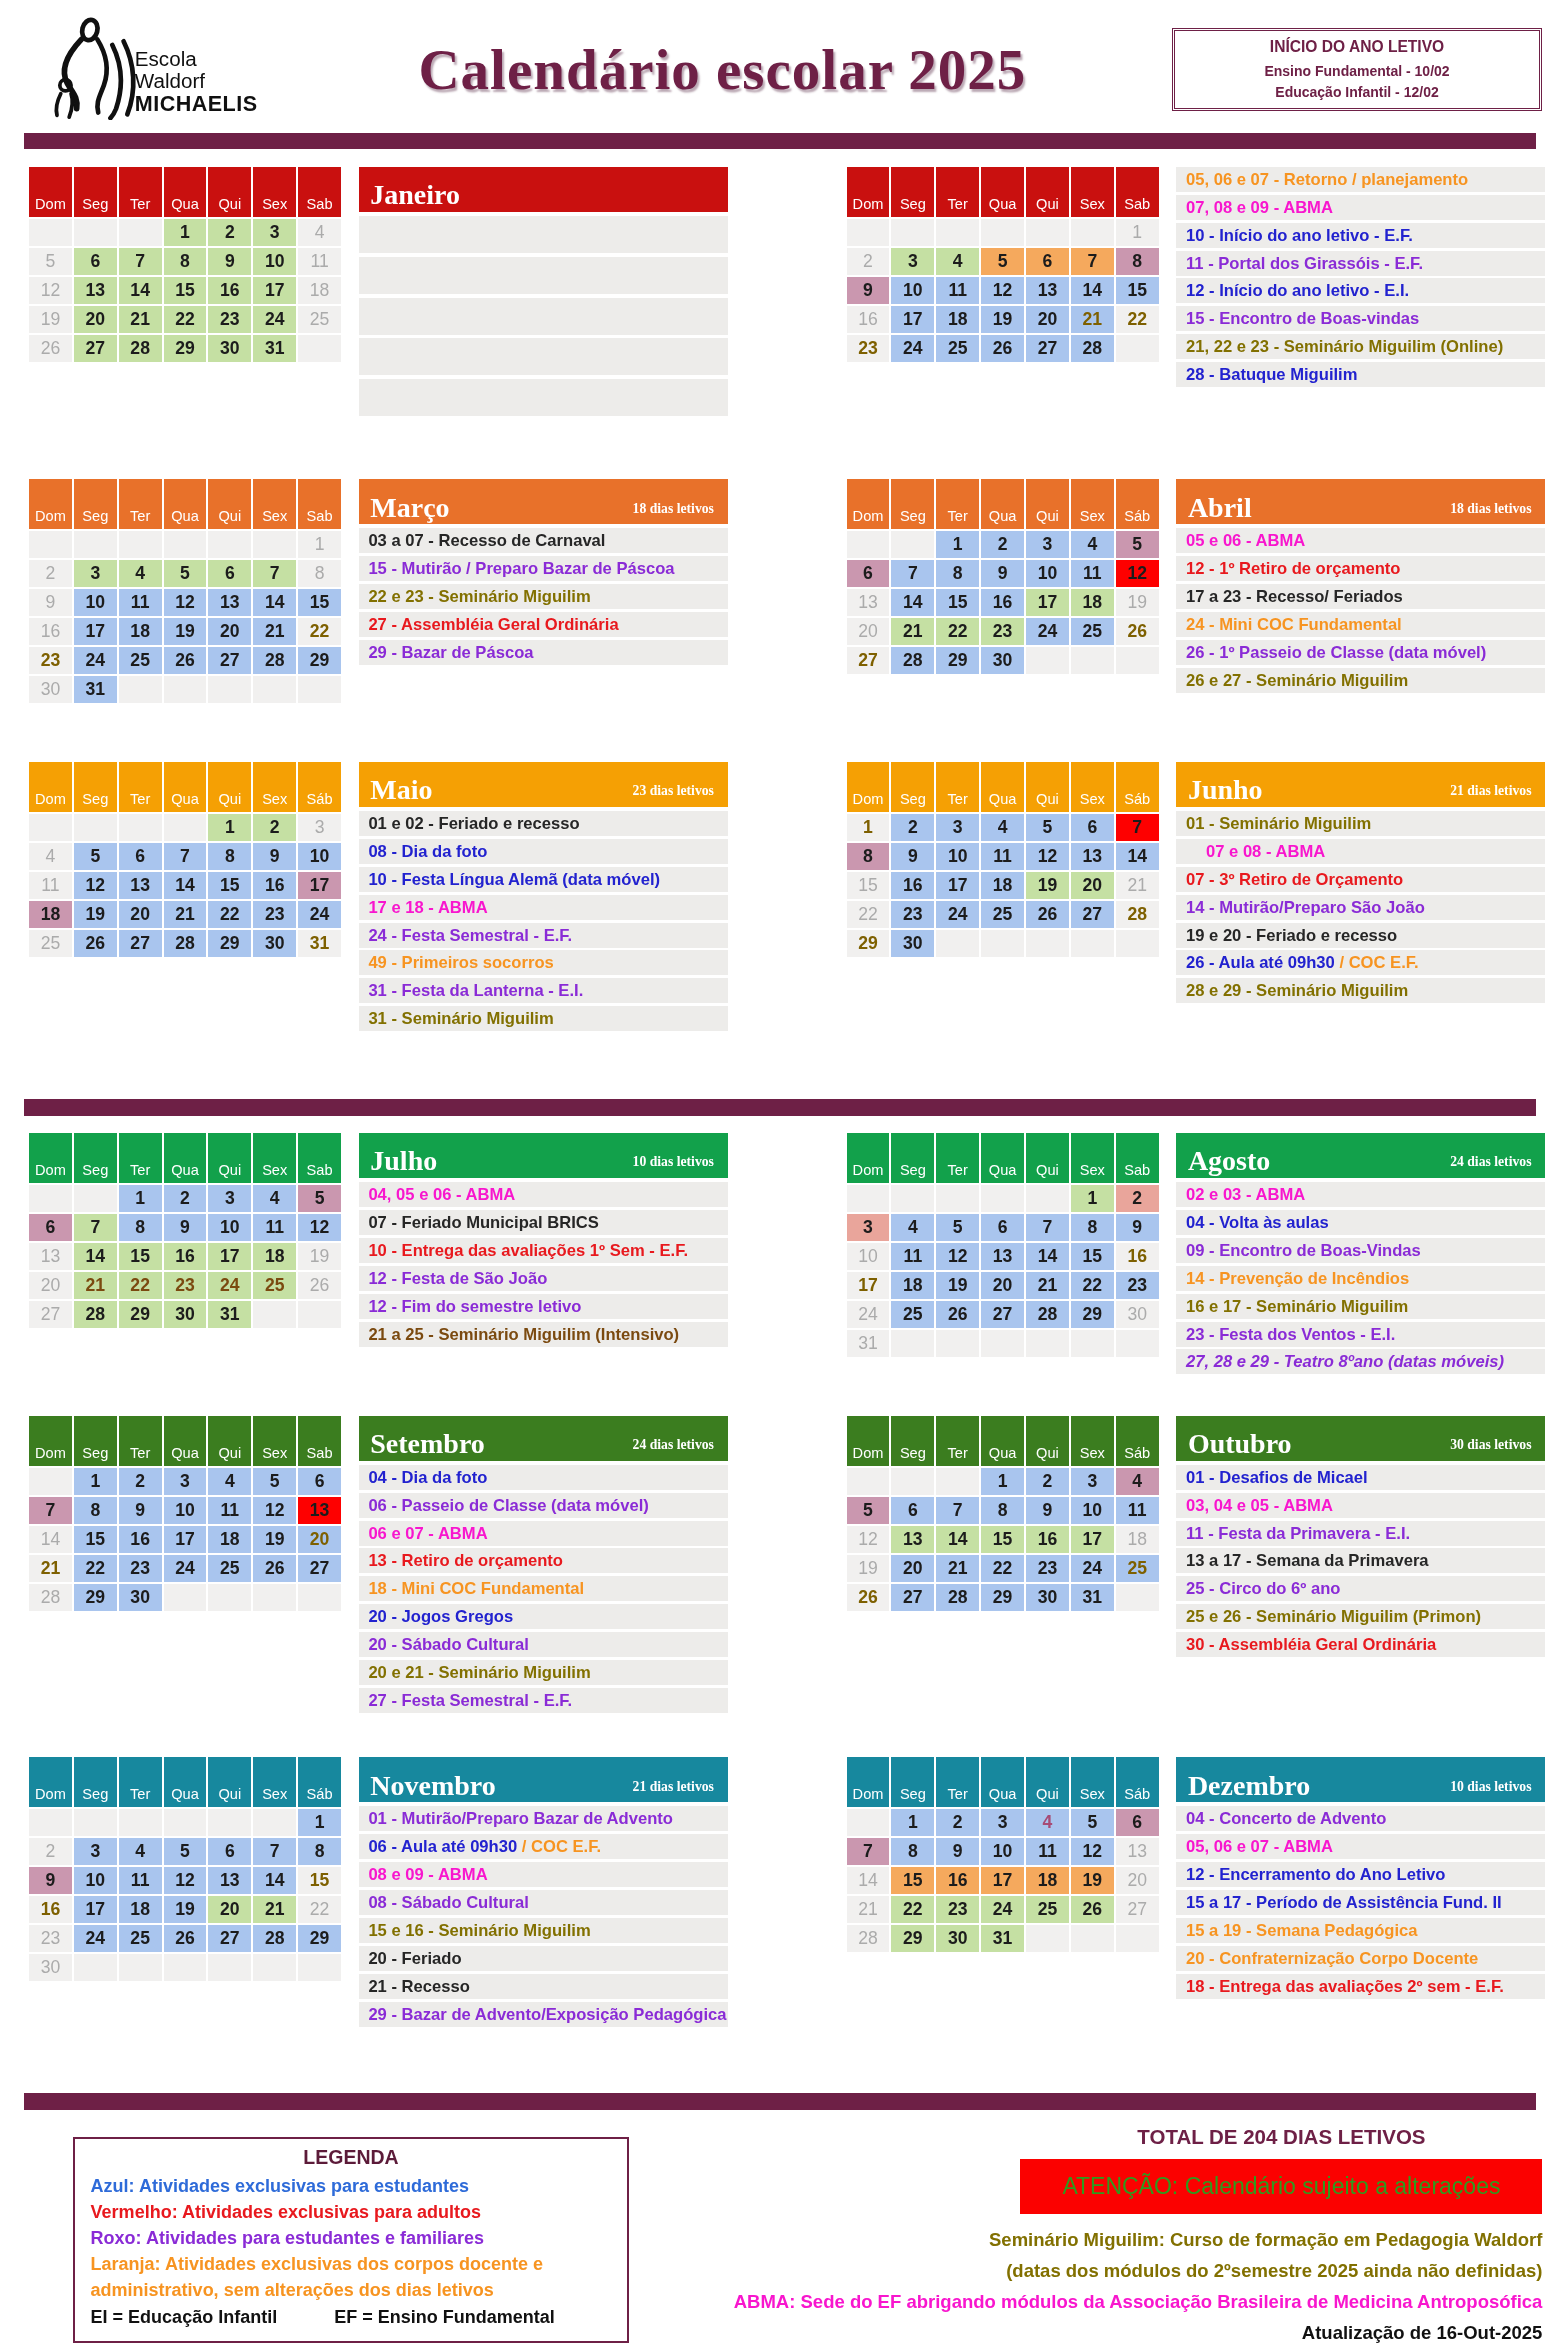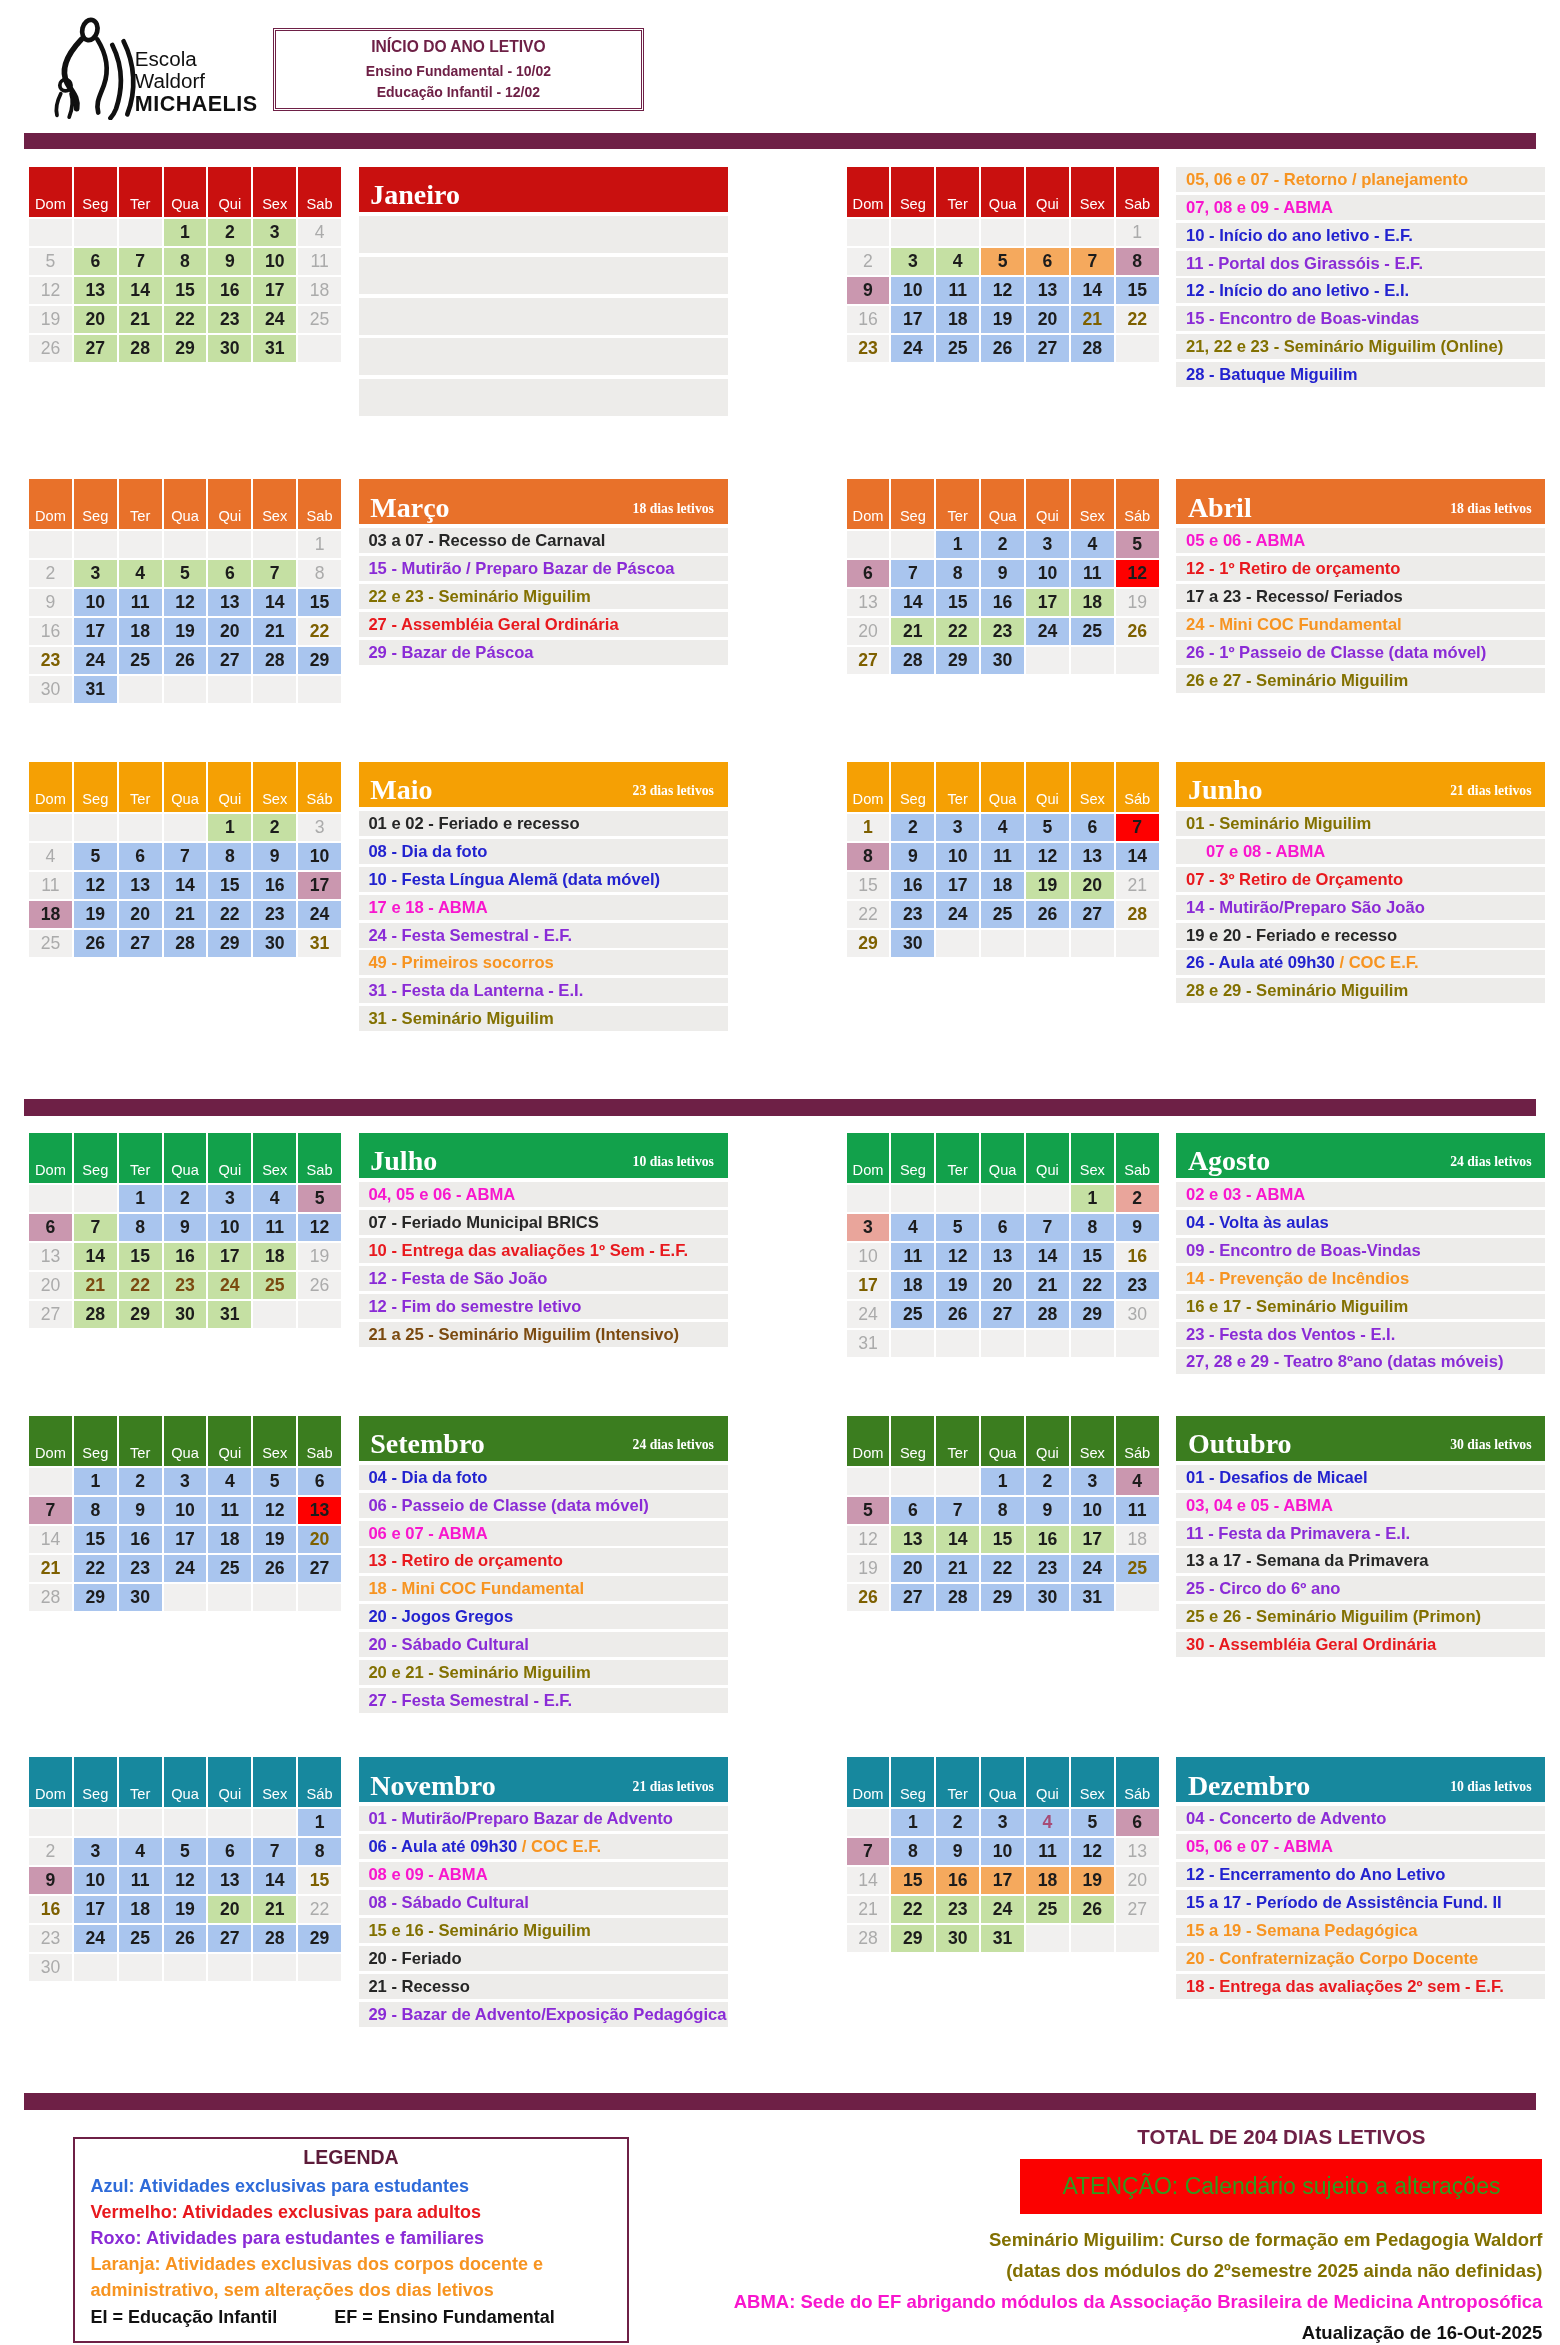--- a/index.html
+++ b/index.html
@@ -66,20 +66,21 @@
         <path d="M100 28 C112 52 114 80 104 106" stroke-width="5"></path>
         <circle cx="38" cy="75" r="6" stroke-width="4"></circle>
         <path d="M33 84 C29 92 27 99 29 107" stroke-width="4"></path>
         <path d="M44 84 C47 93 45 101 42 109" stroke-width="4"></path>
       </g>
       <text x="112" y="54" font-size="22" fill="#101010">Escola</text>
       <text x="112" y="78" font-size="22" fill="#101010">Waldorf</text>
       <text x="112" y="102" font-size="23" font-weight="bold" letter-spacing="0.5" fill="#101010">MICHAELIS</text>
     </svg>
   </div>
+  <h1 class="page-title">Calendário escolar 2025</h1>
   <div class="info-box">
     <div class="ib-title">INÍCIO DO ANO LETIVO</div>
     <div class="ib-line">Ensino Fundamental - 10/02</div>
     <div class="ib-line">Educação Infantil - 12/02</div>
   </div>
 </header>
 
 <div class="maroon divider" style="background: rgb(110, 32, 70);"></div>
 
 <div class="cal-row rh0">
@@ -558,21 +559,21 @@
         <div class="mhead" style="background: rgb(18, 161, 75);">
           <span class="mname">Agosto</span>
           <span class="mdias">24 dias letivos</span>
         </div>
         <div class="erow"><span style="color: rgb(248, 22, 206);">02 e 03 - ABMA</span></div>
         <div class="erow"><span style="color: rgb(34, 34, 207);">04 - Volta às aulas</span></div>
         <div class="erow"><span style="color: rgb(138, 43, 214);">09 - Encontro de Boas-Vindas</span></div>
         <div class="erow"><span style="color: rgb(247, 148, 33);">14 - Prevenção de Incêndios</span></div>
         <div class="erow"><span style="color: rgb(130, 112, 0);">16 e 17 - Seminário Miguilim</span></div>
         <div class="erow"><span style="color: rgb(138, 43, 214);">23 - Festa dos Ventos - E.I.</span></div>
-        <div class="erow"><span style="color: rgb(138, 43, 214);">27, 28 e 29 - Teatro 8ºano (datas móveis)</span></div>
+        <div class="erow"><span style="color: rgb(138, 43, 214); font-style: italic;">27, 28 e 29 - Teatro 8ºano (datas móveis)</span></div>
       </div>
     </div>
   </div>
 <div class="cal-row rh4">
     <div class="month">
       <div class="mgrid">
         <div class="wd" style="background: rgb(59, 125, 31);">Dom</div>
         <div class="wd" style="background: rgb(59, 125, 31);">Seg</div>
         <div class="wd" style="background: rgb(59, 125, 31);">Ter</div>
         <div class="wd" style="background: rgb(59, 125, 31);">Qua</div>

